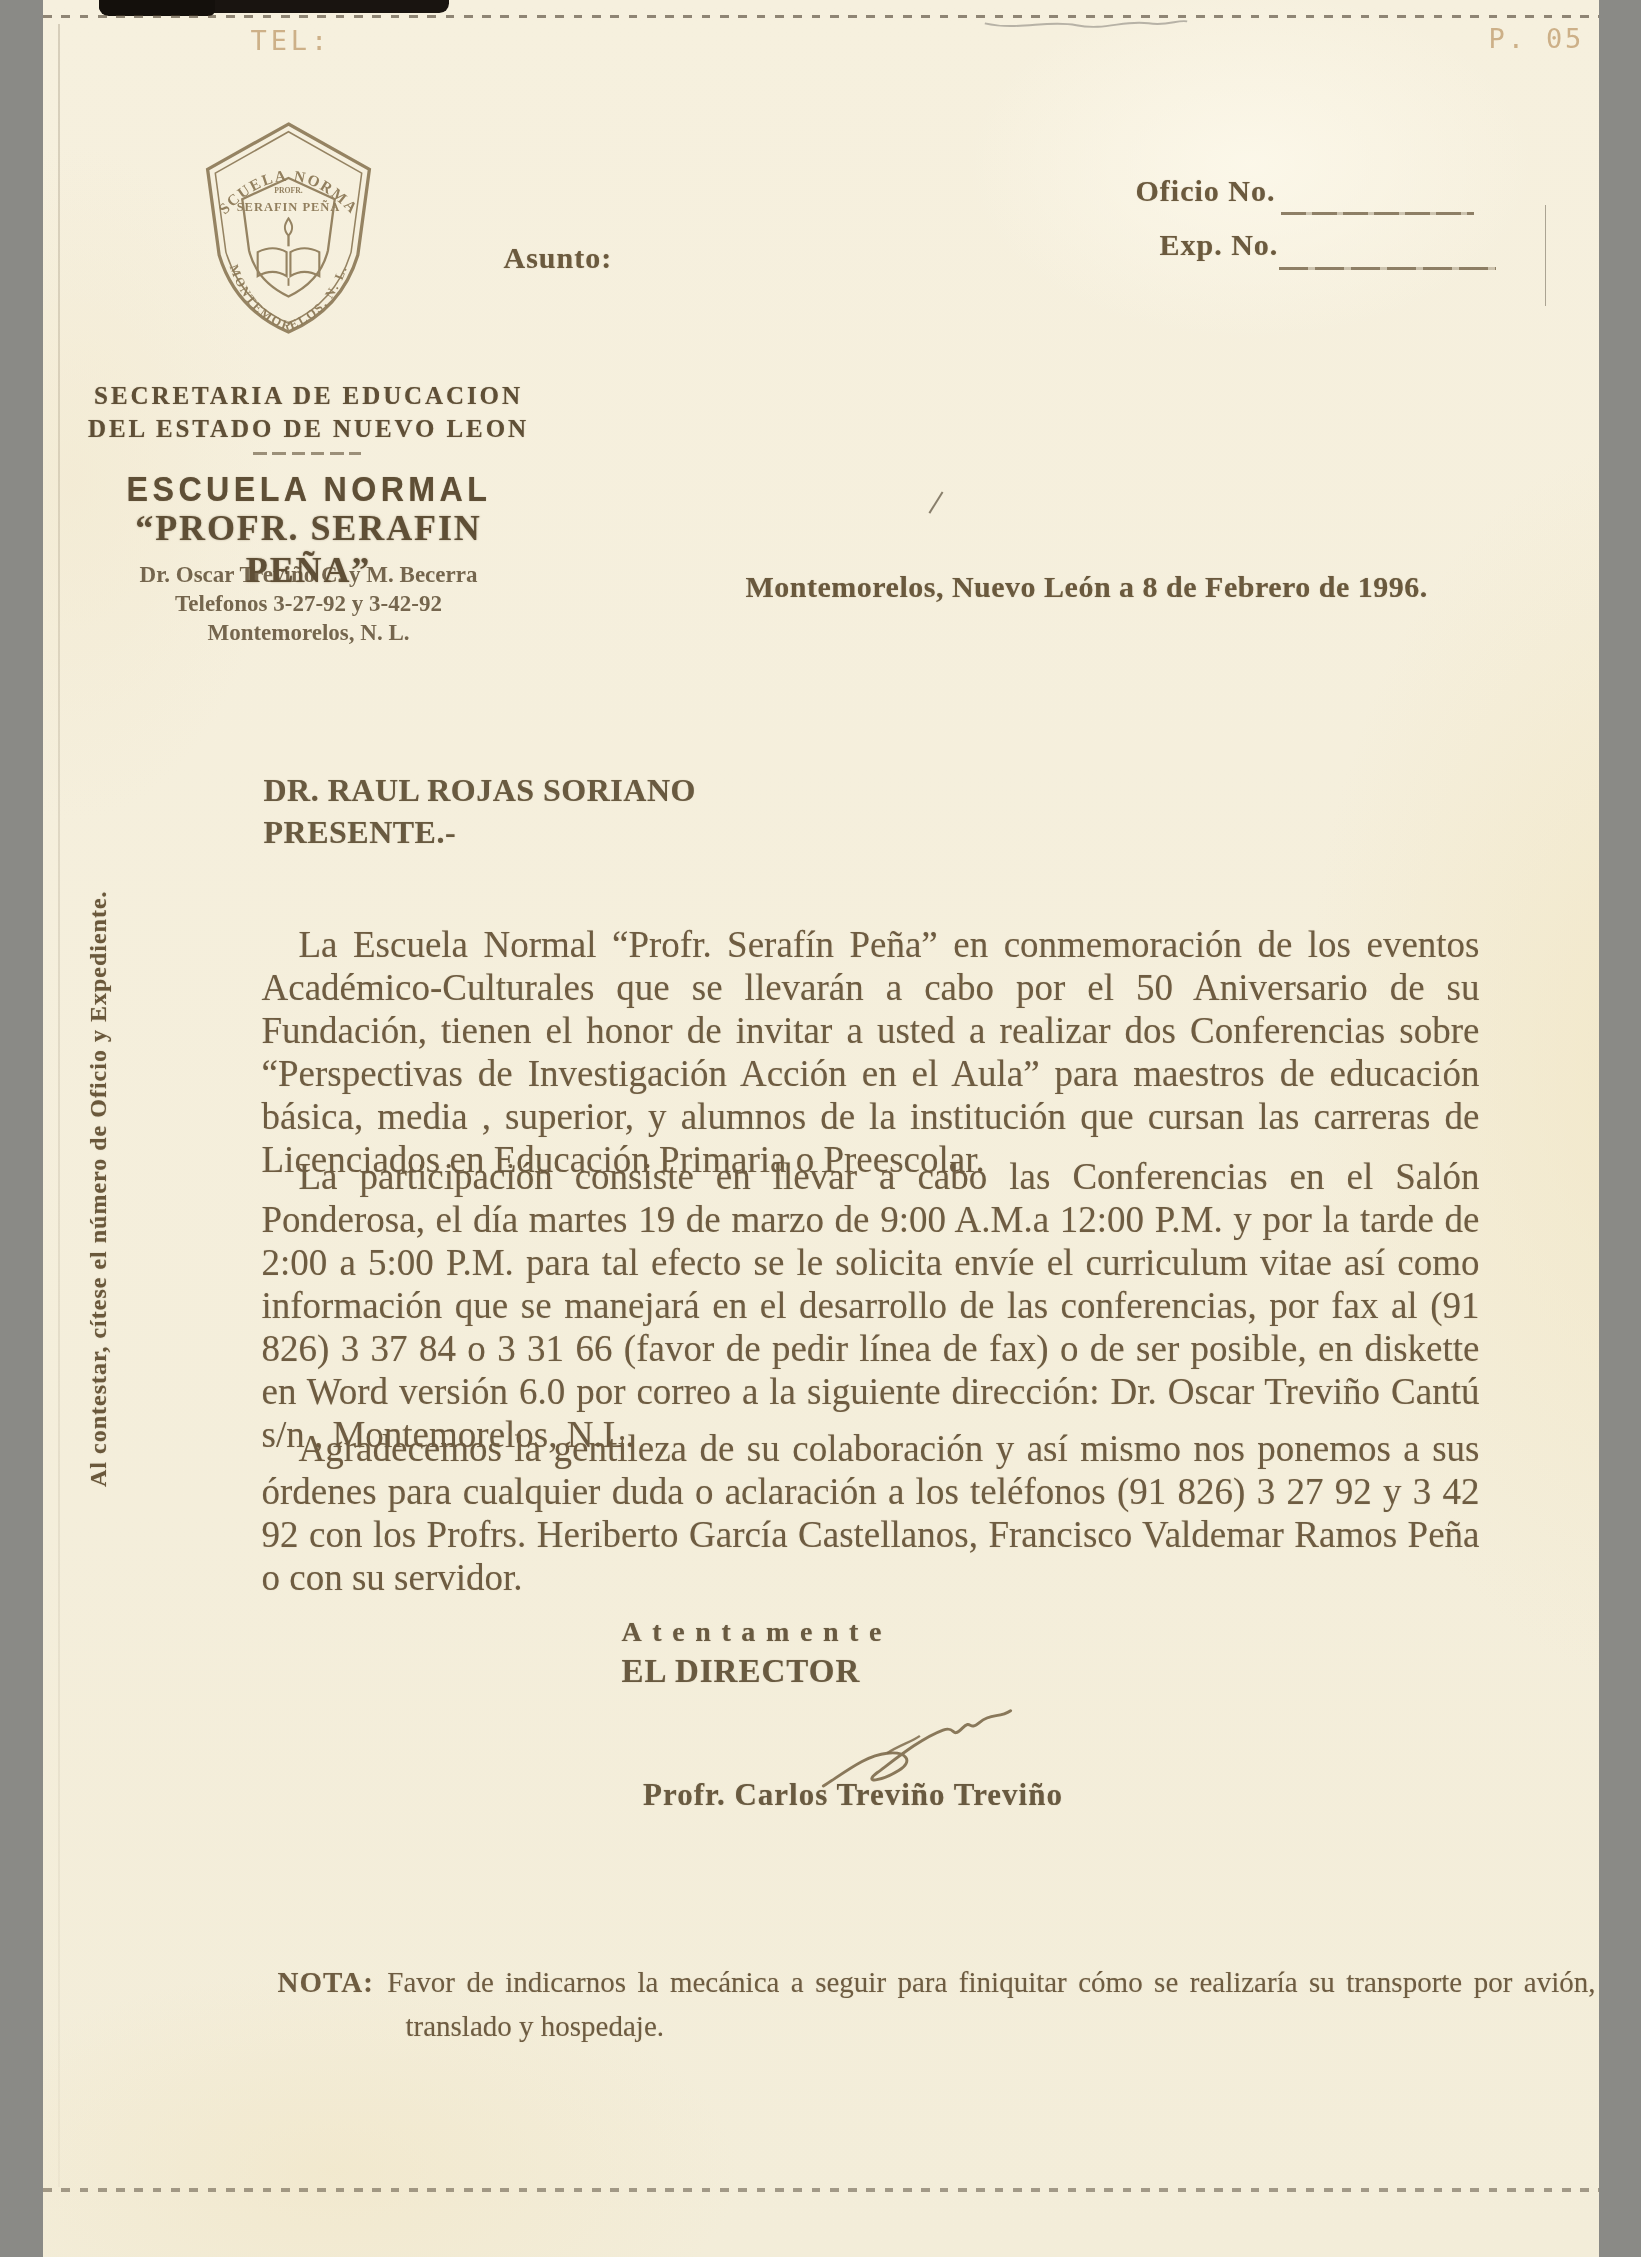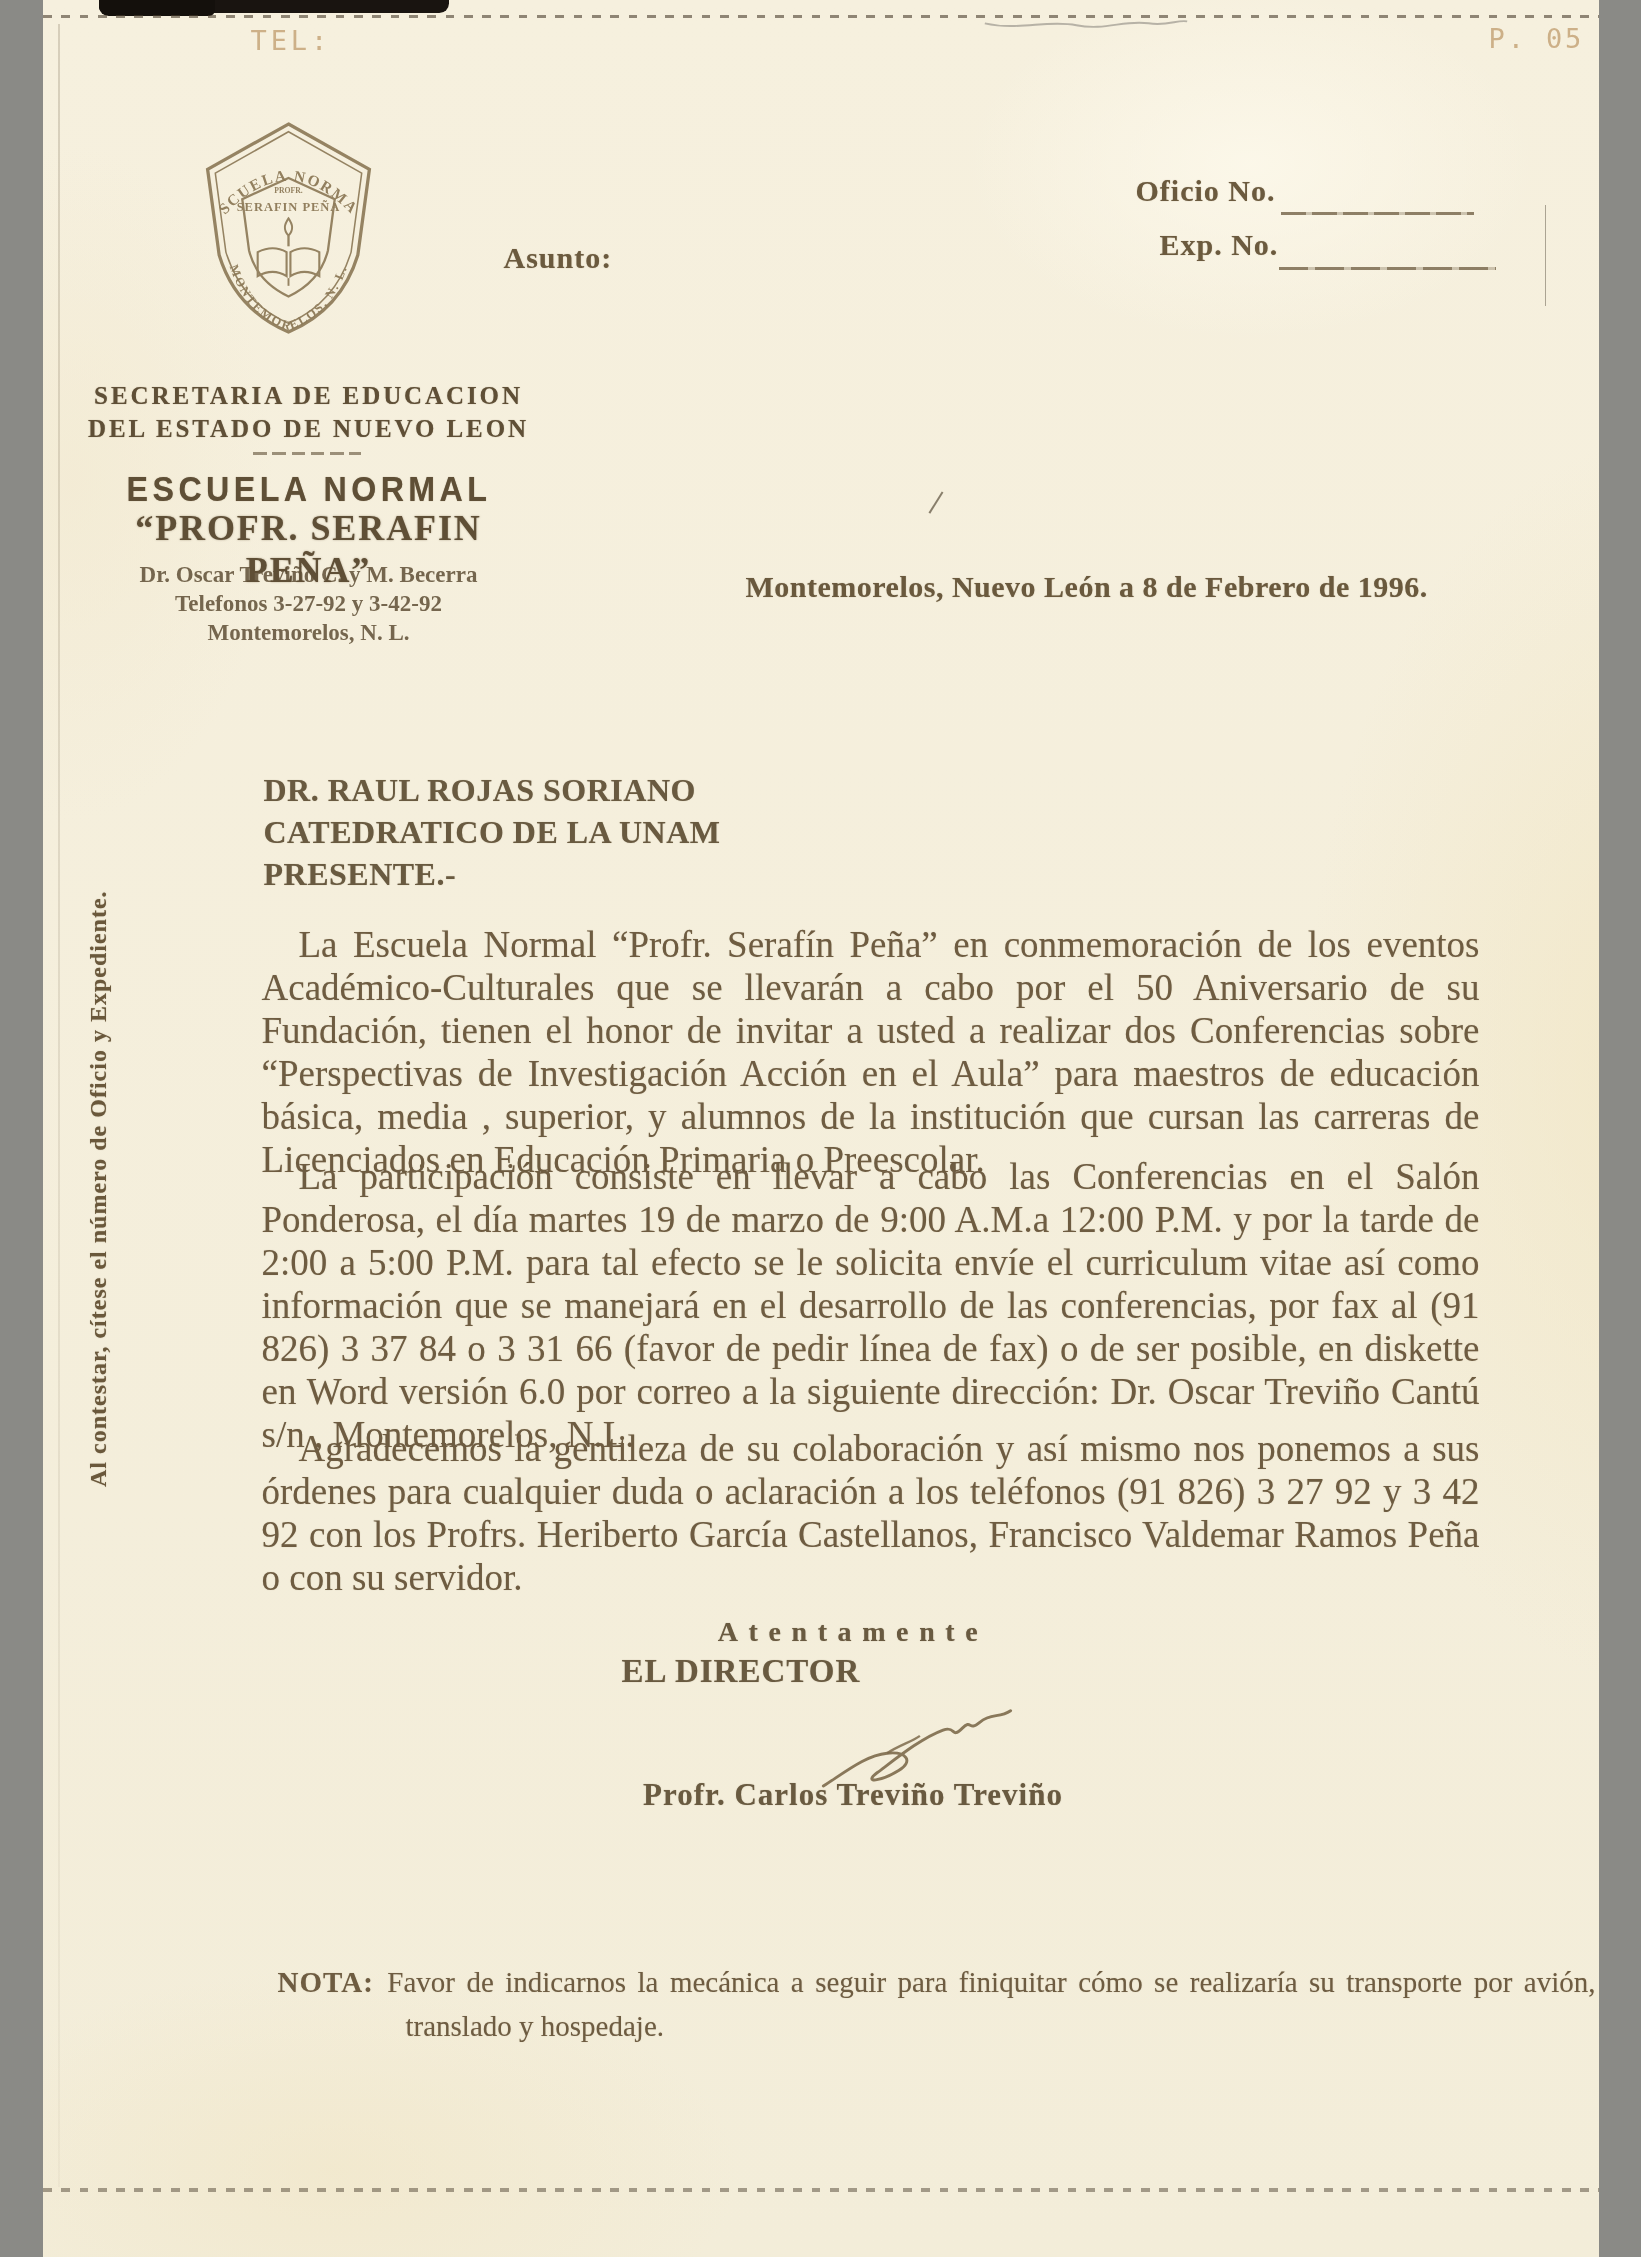--- a/index.html
+++ b/index.html
@@ -65,21 +65,21 @@
   }
 
   
   .recipient{position:absolute;left:221px;top:769px;font-size:32px;font-weight:bold;line-height:42px;color:#695a40;letter-spacing:0.5px;text-shadow:0 0 1px rgba(105,90,64,.45);}
   .para{position:absolute;left:219px;width:1218px;font-size:37px;line-height:43px;text-align:justify;text-indent:37px;color:#6e5c41;text-shadow:0 0 1px rgba(110,92,65,.35);}
   .p1{top:923px;}
   .p2{top:1155px;}
   .p3{top:1427px;}
 
   
-  .closing{position:absolute;left:579px;top:1616px;width:463px;text-align:center;font-size:28px;font-weight:bold;letter-spacing:10.6px;color:#695a40;text-shadow:0 0 1px rgba(105,90,64,.5);}
+  .closing{position:absolute;left:579px;top:1616px;width:463px;font-size:28px;font-weight:bold;letter-spacing:10.6px;color:#695a40;text-shadow:0 0 1px rgba(105,90,64,.5);}
   .dir-title{position:absolute;left:579px;top:1653px;width:463px;text-align:left;font-size:33px;font-weight:bold;letter-spacing:1px;color:#695a40;text-shadow:0 0 1px rgba(105,90,64,.5);}
   .sig-svg{position:absolute;left:763px;top:1697px;}
   .sig-name{position:absolute;left:463px;top:1777px;width:695px;text-align:center;font-size:31px;font-weight:bold;color:#695a40;letter-spacing:1px;text-shadow:0 0 1px rgba(105,90,64,.5);}
 
   
   .nota{position:absolute;left:235px;top:1931px;width:1190px;font-size:29px;line-height:44px;text-align:justify;color:#6e5c41;padding-left:128px;text-indent:-128px;text-shadow:0 0 1px rgba(110,92,65,.35);}
   .nota .nota-label{font-weight:bold;letter-spacing:1px;margin-right:13.5px;}
 
   .logo-wrap{position:absolute;left:154px;top:118px;}
 </style>
@@ -145,21 +145,20 @@
   <div class="lh lh-city">Montemorelos, N. L.</div>
 
   <div class="slash-mark"></div>
 
   <div class="date-line">Montemorelos, Nuevo León a 8 de Febrero de 1996.</div>
 
   <div class="sidebar-note">Al contestar, cítese el número de Oficio y  Expediente.</div>
 
   <div class="recipient">
     <div>DR. RAUL ROJAS SORIANO</div>
-    <div>CATEDRATICO DE LA UNAM</div>
     <div>PRESENTE.-</div>
   </div>
 
   <div class="para p1">La Escuela Normal “Profr. Serafín Peña” en conmemoración de los eventos Académico-Culturales que se llevarán a cabo por el 50 Aniversario de su Fundación, tienen el honor de invitar a usted a realizar dos Conferencias sobre “Perspectivas de Investigación Acción en el Aula” para maestros de educación básica, media , superior, y alumnos de la institución que cursan las carreras de Licenciados en Educación Primaria o Preescolar.</div>
   <div class="para p2">La participación consiste en llevar a cabo las  Conferencias en el Salón Ponderosa, el día martes 19 de marzo de 9:00 A.M.a 12:00 P.M. y por la tarde de 2:00 a 5:00 P.M.  para tal efecto se le solicita envíe el curriculum vitae así como información que se manejará en el desarrollo de las conferencias, por fax al (91 826) 3 37 84  o  3 31 66 (favor de pedir línea de fax) o de ser posible, en diskette en Word versión 6.0 por correo a la siguiente dirección: Dr. Oscar Treviño Cantú  s/n , Montemorelos, N.L.</div>
   <div class="para p3">Agradecemos la gentileza de su colaboración y así mismo nos ponemos a sus órdenes para cualquier duda o aclaración a los teléfonos (91 826) 3 27 92 y  3 42 92 con los  Profrs. Heriberto García Castellanos, Francisco Valdemar Ramos Peña o con su servidor.</div>
 
   <div class="closing">Atentamente</div>
   <div class="dir-title">EL DIRECTOR</div>
   <svg class="sig-svg" width="222" height="97" viewBox="0 0 230 100">

